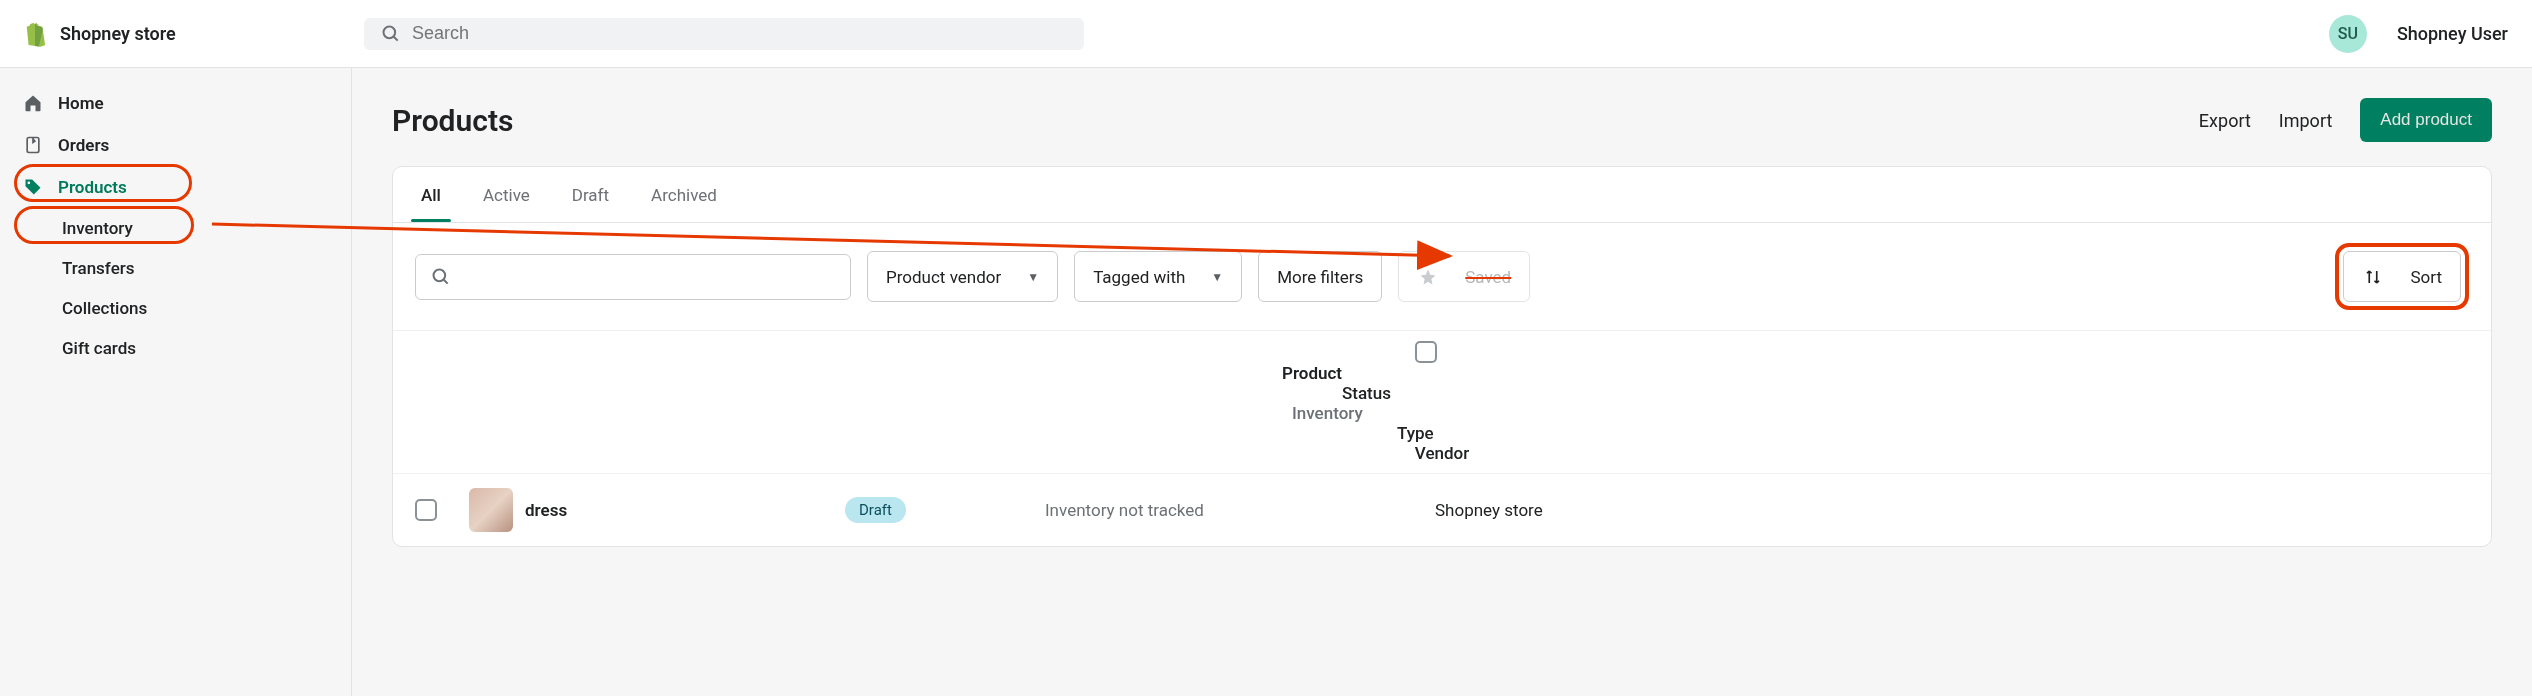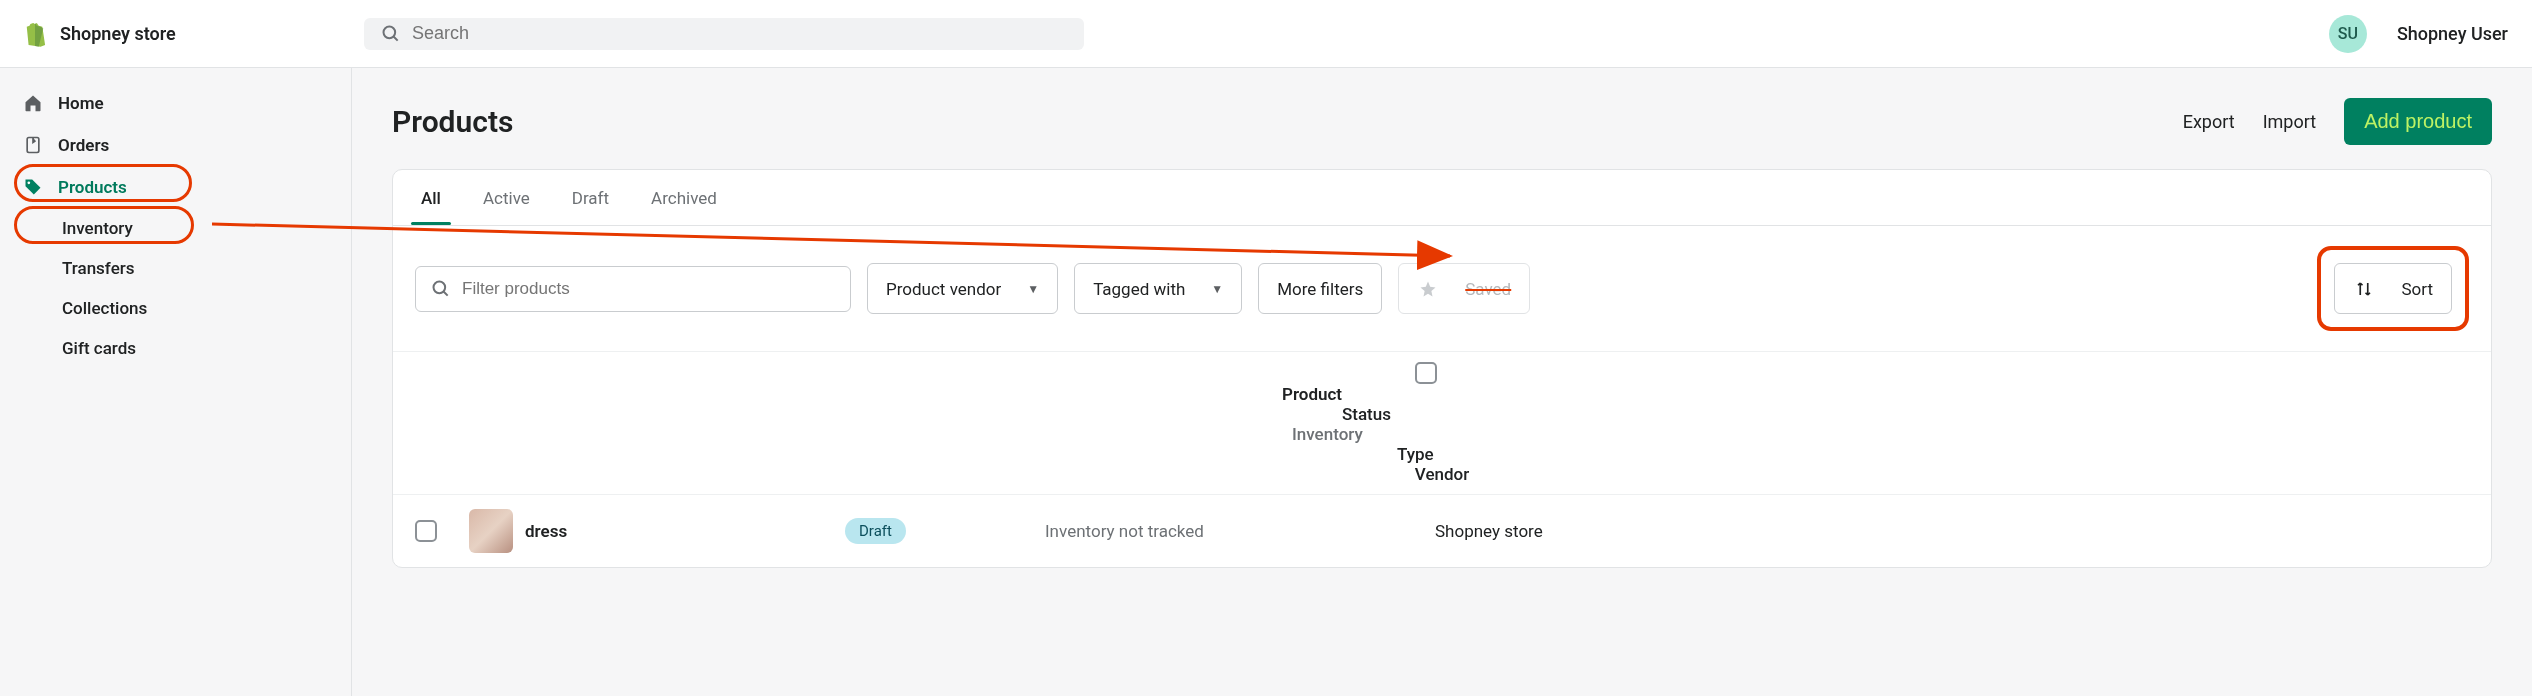--- a/index.html
+++ b/index.html
@@ -26,35 +26,35 @@
   .nav-item.products { color:#007a5c; }
   .icon-slot { width:22px; height:22px; display:flex; align-items:center; justify-content:center; }
   .red-oval { position:absolute; pointer-events:none; border:3px solid #e63900; border-radius:22px; }
 
   
   .main { flex:1; padding:30px 40px 30px 40px; position:relative; }
   .page-head { display:flex; align-items:center; margin-bottom:24px; }
   .page-title { font-size:30px; font-weight:600; }
   .head-actions { margin-left:auto; display:flex; align-items:center; gap:28px; }
   .link-btn { font-size:18px; color:#202223; cursor:pointer; }
-  .primary-btn { background:#008060; color:#bef264; font-size:20px; font-weight:500; padding:12px 20px; border-radius:6px; cursor:pointer; border:none; }
+  .primary-btn { background:#008060; color:#e5e5e5; font-size:17px; font-weight:500; padding:12px 20px; border-radius:6px; cursor:pointer; border:none; }
 
   .card { background:#fff; border:1px solid #e1e3e5; border-radius:10px; overflow:hidden; }
   .tabs { display:flex; gap:34px; padding:0 24px; border-bottom:1px solid #e1e3e5; height:56px; align-items:center; }
   .tab { font-size:17px; color:#6d7175; padding:16px 4px; cursor:pointer; position:relative; }
   .tab.active { color:#202223; font-weight:500; }
   .tab.active::after { content:""; position:absolute; left:-6px; right:-6px; bottom:-1px; height:3px; background:#008060; border-radius:2px; }
 
   .toolbar { display:flex; gap:16px; padding:20px 22px; align-items:center; }
   .filterbox { flex:0 0 436px; height:46px; border:1px solid #c9cccf; border-radius:6px; display:flex; align-items:center; gap:10px; padding:0 14px; }
   .filterbox input { border:none; outline:none; font-size:17px; color:#6d7175; flex:1; }
   .pill { height:51px; border:1px solid #c9cccf; border-radius:6px; display:flex; align-items:center; padding:0 18px; font-size:17px; gap:26px; cursor:pointer; color:#202223; background:#fff; }
   .pill .caret { font-size:12px; color:#5c5f62; }
   .saved-pill { color:#b5b8bb; border:1px solid #e1e3e5; }
-  .sort-hl { border:4px solid #e63900; border-radius:14px; padding:13px; margin-left:auto; }
+  .sort-hl { border:4px solid #e63900; border-radius:14px; padding:4px; margin-left:auto; }
   .sort-hl .pill { margin-left:0; }
 
   .thead { display:flex; align-items:center; padding:10px 22px; font-size:17px; font-weight:500; color:#202223; border-top:1px solid #eef0f1;flex-direction:column; }
   .trow { display:flex; align-items:center; padding:14px 22px; font-size:17px; border-top:1px solid #eef0f1; }
   .col-check { width:54px; }
   .col-thumb { width:56px; }
   .col-product { width:320px; font-weight:600; }
   .col-status { width:200px; }
   .col-inventory { width:300px; color:#6d7175; }
   .col-type { width:90px; }
@@ -161,21 +161,20 @@
       </div>
 
       <div class="toolbar">
         <div class="filterbox">
           <span class="icon-slot">
               <svg width="20" height="20" viewBox="0 0 24 24" fill="none" stroke="#6d7175" stroke-width="2.4">
                 <circle cx="10" cy="10" r="7"></circle>
                 <line x1="20" y1="20" x2="15" y2="15"></line>
               </svg>
             </span>
-          <input placeholder="Filter products" style="">
         </div>
         <div class="pill">
           <span>Product vendor</span>
           <span class="caret">▼</span>
         </div>
         <div class="pill">
           <span>Tagged with</span>
           <span class="caret">▼</span>
         </div>
         <div class="pill">

